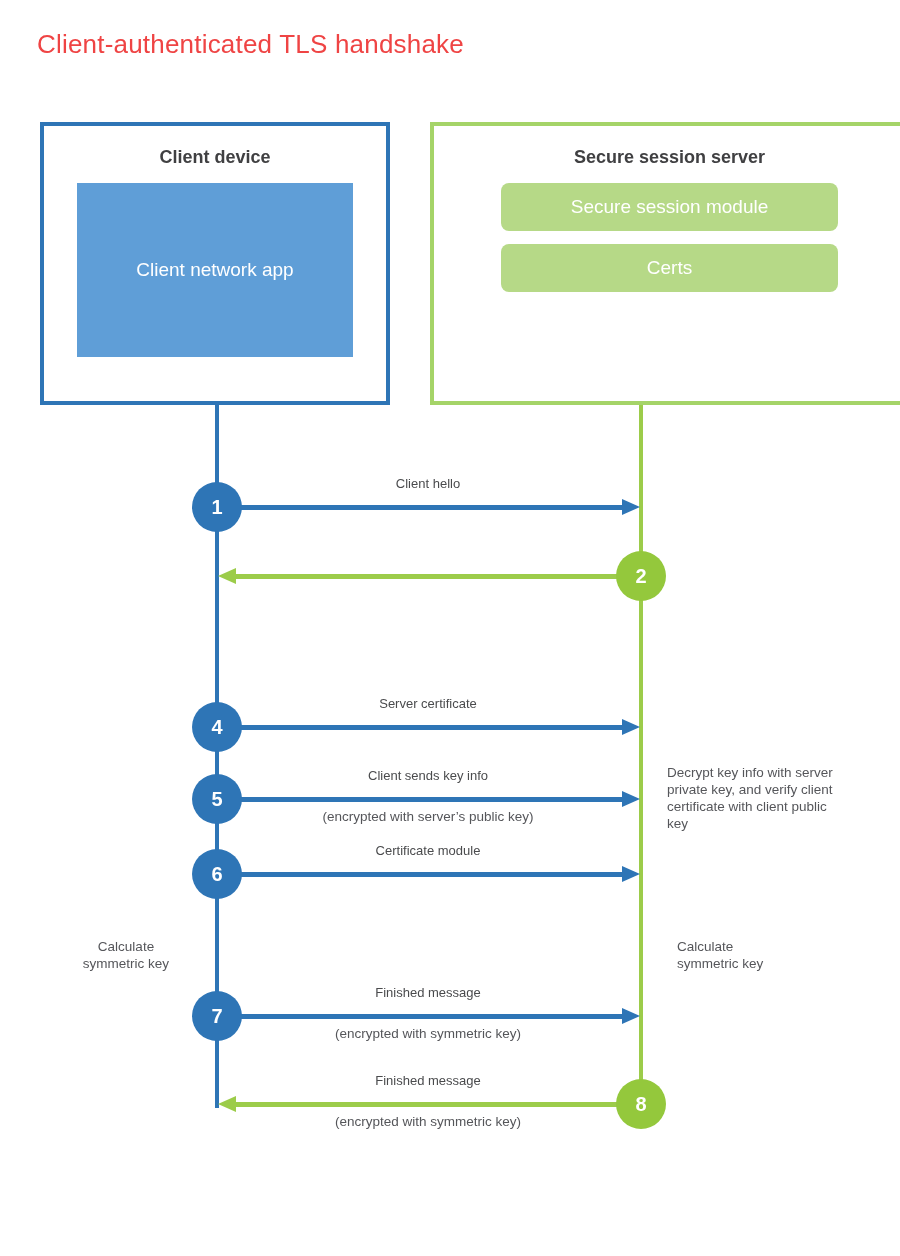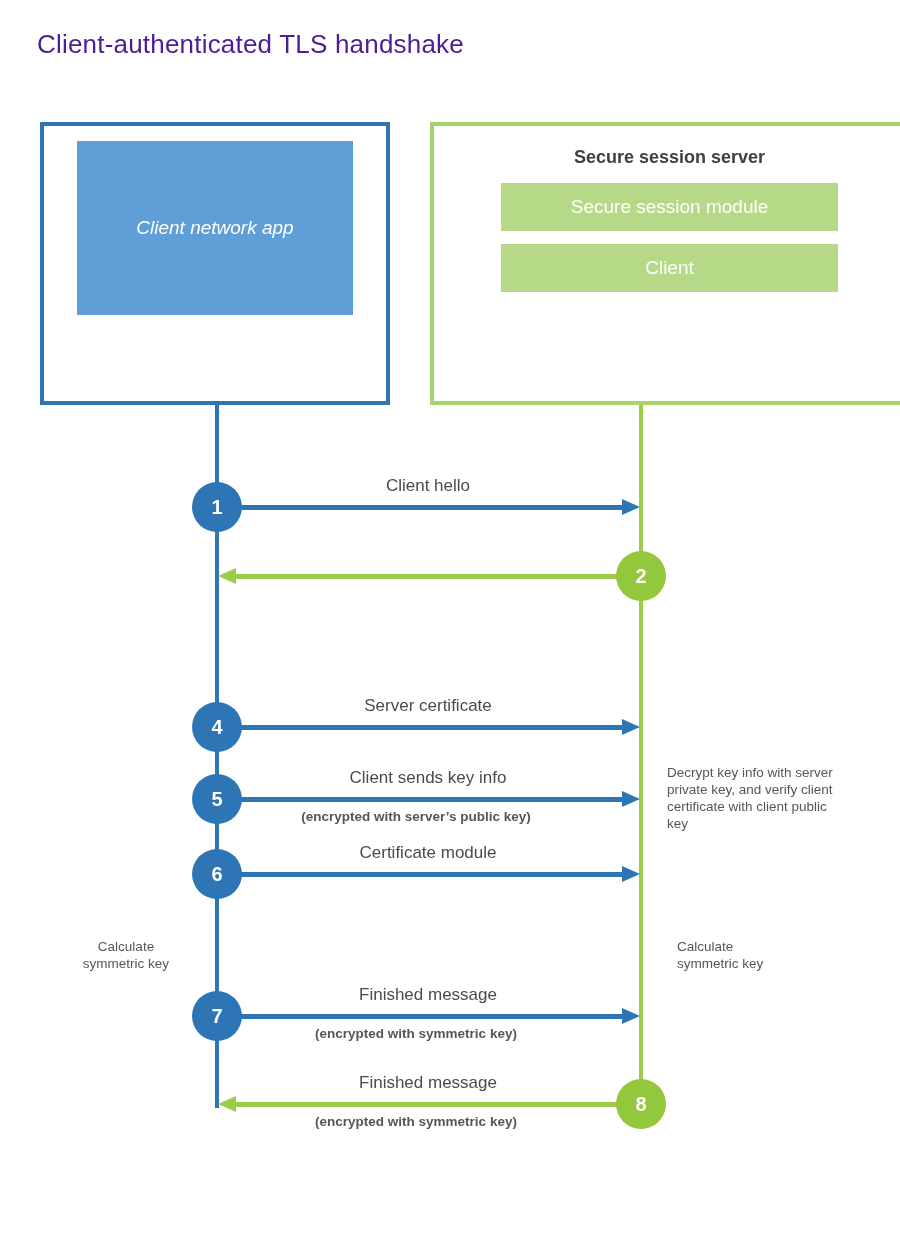--- a/index.html
+++ b/index.html
@@ -1,75 +1,76 @@
 <!DOCTYPE html>
 <html><head>
 <meta charset="utf-8">
 <style>
   html,body { margin:0; padding:0; background:#ffffff; }
   body { font-family:"Liberation Sans", sans-serif; }
   #canvas { position:relative; width:900px; height:1256px; background:#ffffff; overflow:hidden; }
 
-  .page-title { position:absolute; left:37px; top:29px; font-size:26px; color:#4c1d95; font-weight:400; letter-spacing:0.2px; }
+  .page-title { position:absolute; left:37px; top:29px; font-size:26px; color:#ef4444; font-weight:400; letter-spacing:0.2px; }
 
   
   .device-box { position:absolute; top:122px; height:283px; background:#ffffff; box-sizing:border-box; }
   .client-box { left:40px; width:350px; border:4px solid #2e75b6; }
   .server-box { left:430px; width:479px; border:4px solid #a5d468; }
   .box-title { margin-top:21px; text-align:center; font-size:18px; font-weight:bold; color:#404042; }
 
-  .app-box { margin:15px auto 0; width:276px; height:174px; background:#5f9ed7; display:flex; align-items:center; justify-content:center;font-style:italic; }
+  .app-box { margin:15px auto 0; width:276px; height:174px; background:#5f9ed7; display:flex; align-items:center; justify-content:center; }
   .app-box span { display:block; max-width:160px; text-align:center; color:#ffffff; font-size:19px; line-height:1.45; }
 
   .bars { margin-top:15px; }
-  .bar { width:337px; height:48px; margin:0 auto 13px; background:#b6d987; color:#ffffff; font-size:19px; text-align:center; line-height:48px; }
+  .bar { width:337px; height:48px; margin:0 auto 13px; background:#b6d987; color:#ffffff; font-size:19px; text-align:center; line-height:48px;border-radius:8px; }
 
   
   .lifeline { position:absolute; top:405px; width:4px; }
   .lifeline.blue  { left:215px; height:703px; background:#2e75b6; }
   .lifeline.green { left:639px; height:699px; background:#9ccc4a; }
 
   
   .row { position:absolute; left:0; width:900px; height:100px; }
   .msg-circle { position:absolute; top:25px; width:50px; height:50px; border-radius:50%; display:flex; align-items:center; justify-content:center; color:#ffffff; font-size:20px; font-weight:bold; }
   .row.blue  .msg-circle { left:192px; background:#2e75b6; }
   .row.green .msg-circle { left:616px; background:#94c83c; }
   .shaft { position:absolute; top:48px; height:5px; }
   .row.blue  .shaft { left:217px; width:410px; background:#2e75b6; }
   .row.green .shaft { left:236px; width:405px; background:#9ccc4a; }
   .head { position:absolute; top:42px; width:0; height:0; border-top:8px solid transparent; border-bottom:8px solid transparent; }
   .row.blue  .head { left:622px; border-left:18px solid #2e75b6; }
   .row.green .head { left:218px; border-right:18px solid #9ccc4a; }
-  .msg-label { position:absolute; top:19px; left:219px; width:418px; text-align:center; font-size:17px; color:#4a4b4d; }
-  .msg-sub   { position:absolute; top:60px; left:207px; width:418px; text-align:center; font-size:13.5px; color:#55565a;font-weight:bold; }
+  .msg-label { position:absolute; top:19px; left:219px; width:418px; text-align:center; font-size:13px; color:#4a4b4d; }
+  .msg-sub   { position:absolute; top:60px; left:219px; width:418px; text-align:center; font-size:13.5px; color:#55565a; }
 
   
   .note { position:absolute; font-size:13.5px; line-height:17px; color:#55565a; }
   .note.server-note { left:667px; top:764px; width:170px; text-align:left; }
   .note.calc-left  { left:66px;  top:938px; width:120px; text-align:center; }
   .note.calc-right { left:677px; top:938px; width:120px; text-align:left; }
 </style>
 </head>
 <body>
 
 <div id="canvas">
 
   <div class="page-title">Client-authenticated TLS handshake</div>
 
   <div class="device-box client-box">
+    <div class="box-title">Client device</div>
     <div class="app-box">
       <span>Client network app</span>
     </div>
   </div>
 
   <div class="device-box server-box">
     <div class="box-title">Secure session server</div>
     <div class="bars">
       <div class="bar">Secure session module</div>
-      <div class="bar">Client</div>
+      <div class="bar">Certs</div>
     </div>
   </div>
 
   <div class="lifeline blue"></div>
   <div class="lifeline green"></div>
 
   <div class="row blue" style="top:457px">
     <div class="msg-label">Client hello</div>
     <div class="shaft"></div>
     <div class="head"></div>

